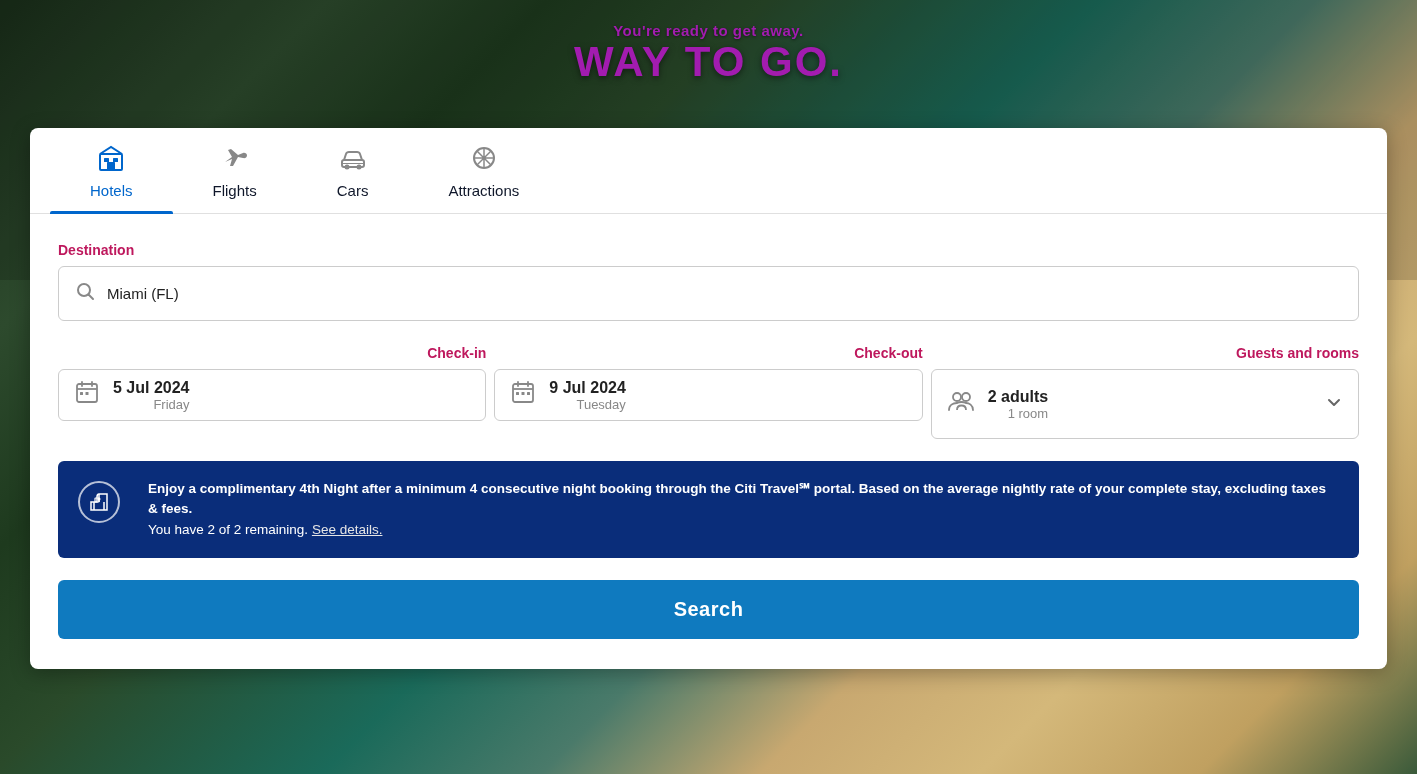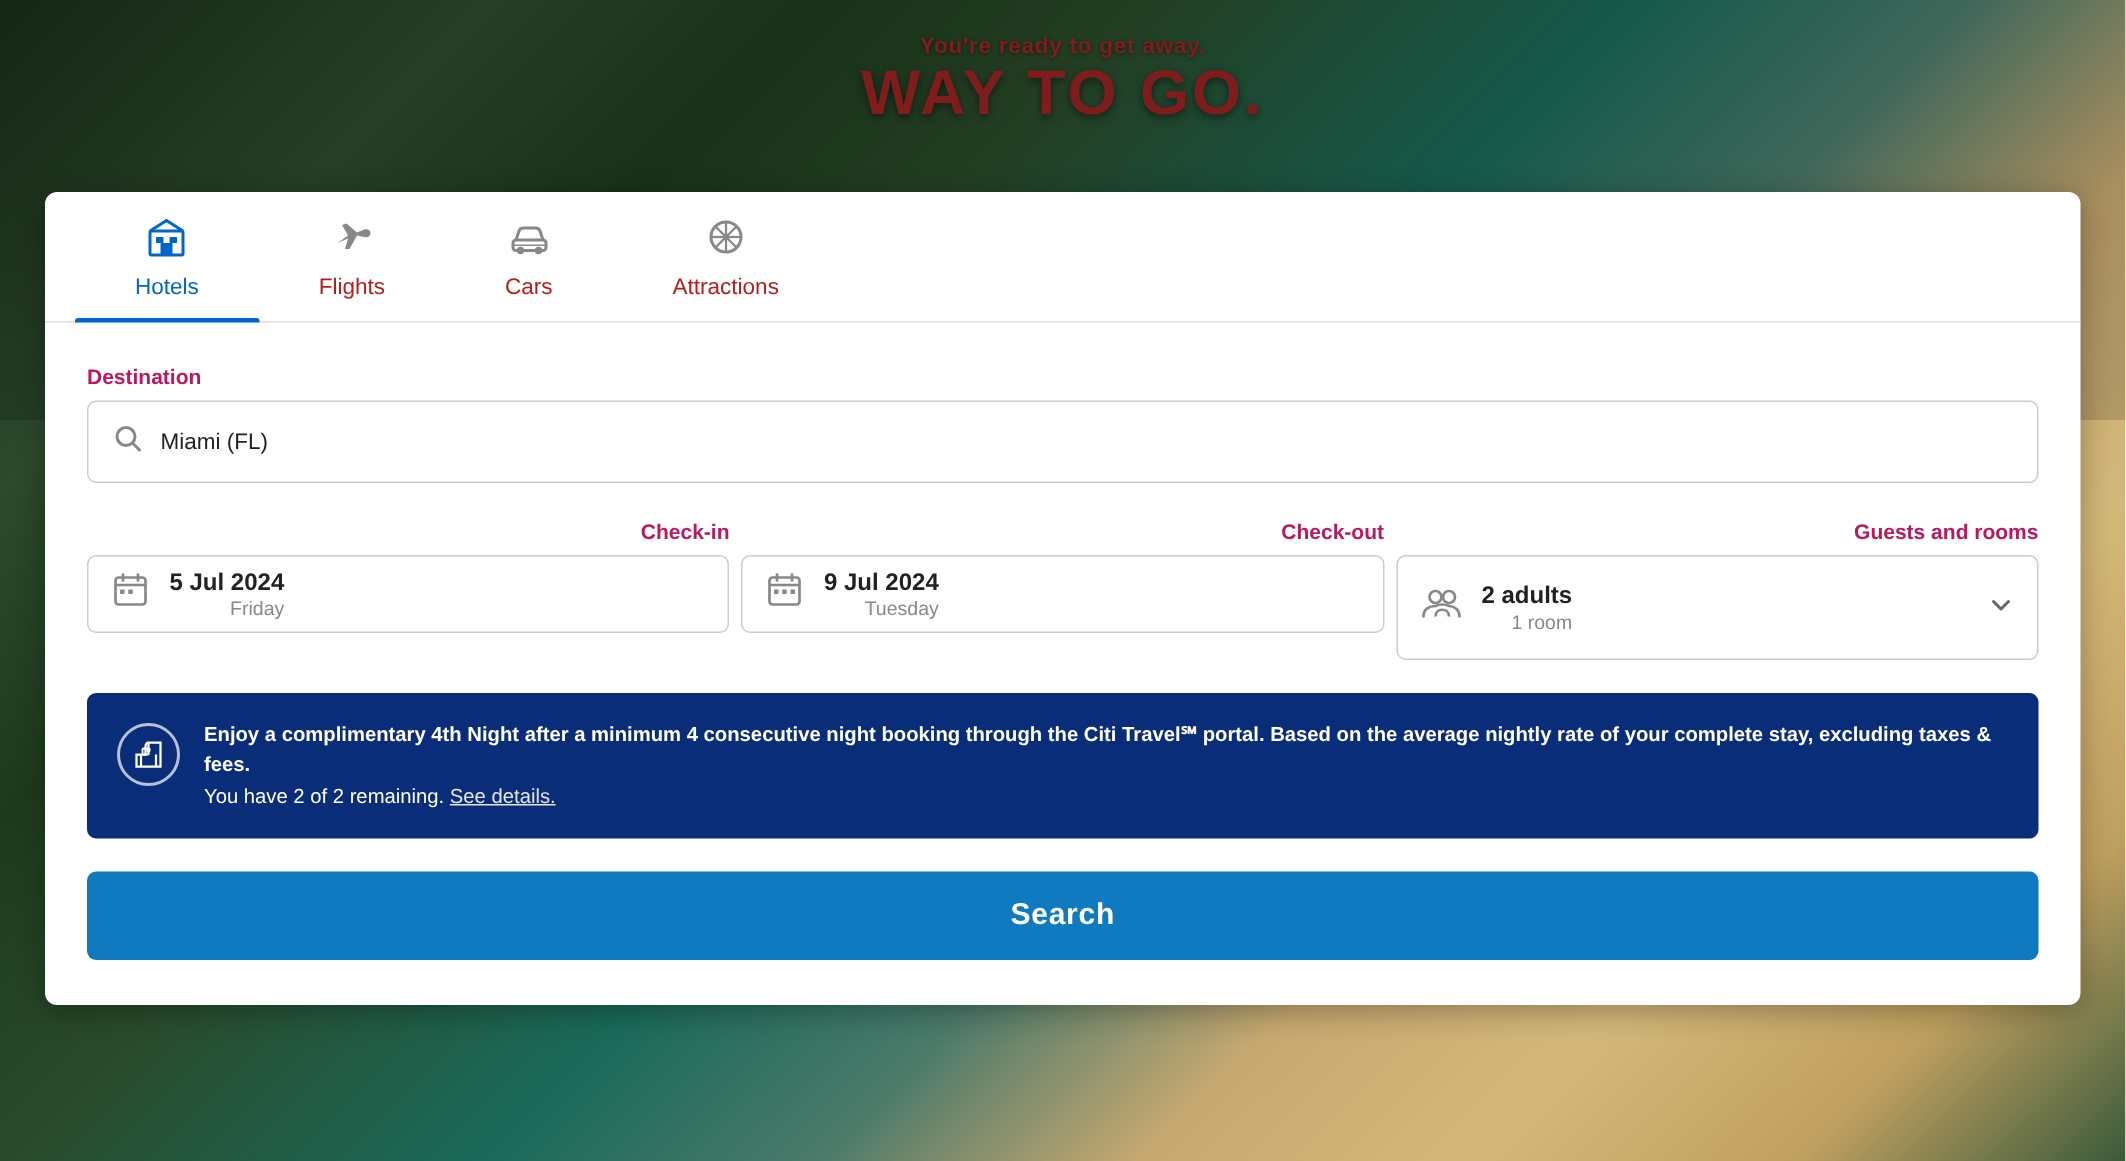--- a/index.html
+++ b/index.html
@@ -40,21 +40,21 @@
       z-index: 1;
     }
 
     .hero-text {
       position: absolute;
       top: 0; left: 0;
       width: 100%;
       text-align: center;
       padding-top: 22px;
       z-index: 2;
-      color: #7f1d1d;
+      color: #a21caf;
     }
 
     .hero-subtitle {
       font-size: 15px;
       font-weight: 600;
       letter-spacing: 0.5px;
       text-shadow: 0 1px 3px rgba(0,0,0,0.5);
     }
 
     .hero-title {
@@ -84,21 +84,21 @@
     }
 
     .tab {
       display: flex;
       flex-direction: column;
       align-items: center;
       padding: 16px 40px 14px;
       cursor: pointer;
       position: relative;
       gap: 6px;
-      color: #b91c1c;
+      color: #0f172a;
       font-size: 15px;
       font-weight: 500;
     }
 
     .tab.active {
       color: #0066cc;
     }
 
     .tab.active::after {
       content: '';
@@ -223,21 +223,21 @@
       font-size: 16px;
     }
 
     .promo-banner {
       margin: 22px 28px 0;
       background: #0a2d7a;
       border-radius: 6px;
       padding: 18px 20px;
       display: flex;
       align-items: flex-start;
-      gap: 16px;
+      gap: 28px;
       color: white;
     }
 
     .promo-icon-circle {
       width: 42px;
       height: 42px;
       border: 2px solid rgba(255,255,255,0.7);
       border-radius: 50%;
       display: flex;
       align-items: center;

